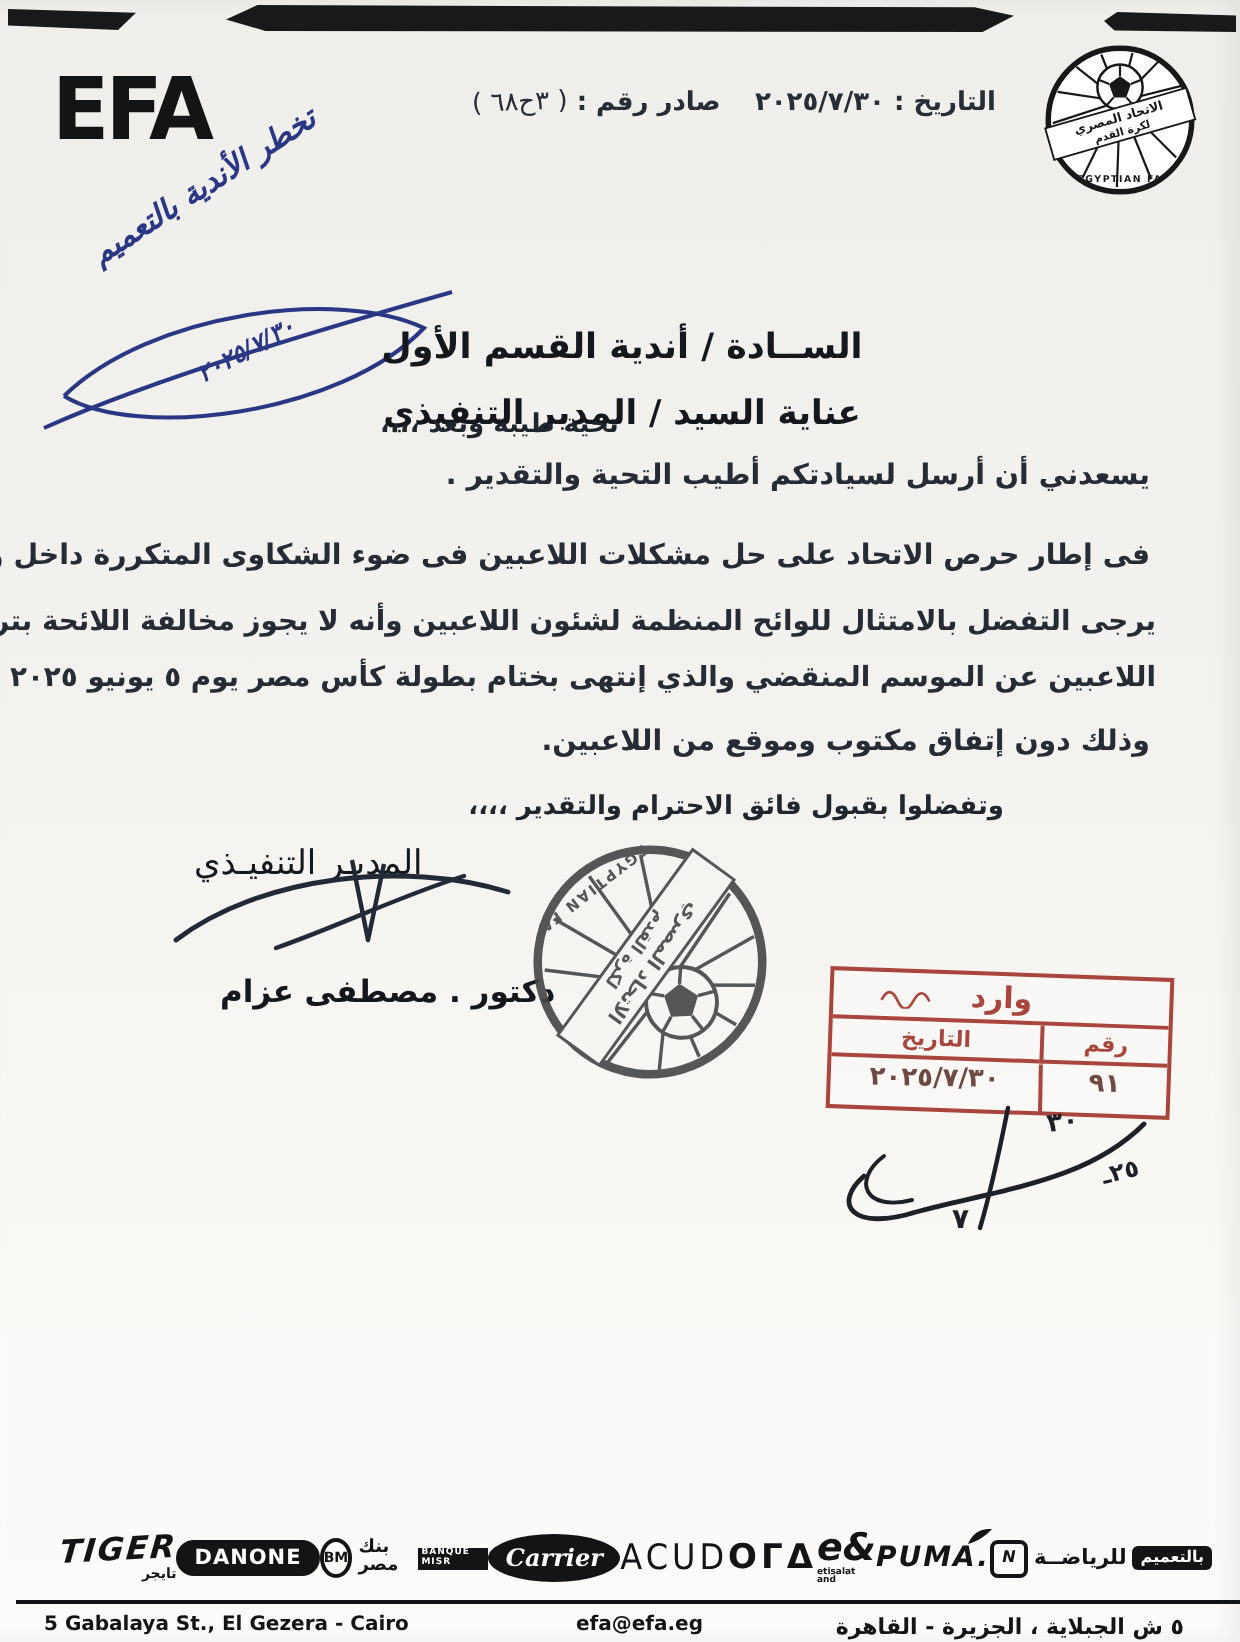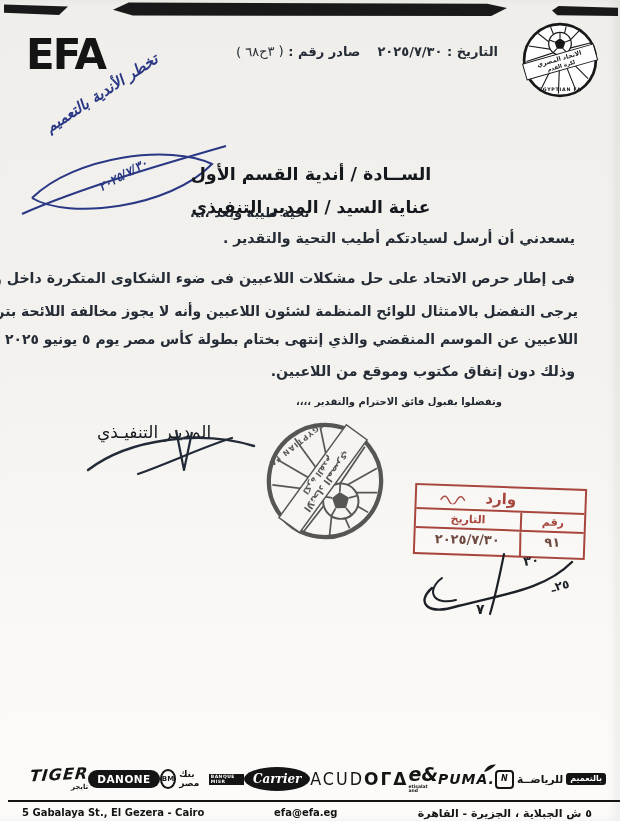--- a/index.html
+++ b/index.html
@@ -27,21 +27,21 @@
   .note-main{left:52px;top:118px;font-size:15px;transform:rotate(-33deg);transform-origin:left bottom;}
   .note-date{left:96px;top:168px;font-size:12px;transform:rotate(-29deg);letter-spacing:1px;}
   .note-ink{position:absolute;left:20px;top:116px;width:212px;height:112px;}
   
   .to-block{position:absolute;left:155px;top:128px;width:312px;text-align:center;direction:rtl;margin-top:36px;}
   .to-block .l1{font-size:17.5px;font-weight:bold;color:#14181d;}
   .to-block .l2{font-size:17px;font-weight:bold;color:#14181d;margin-top:13px;}
   .greeting{position:absolute;left:190px;top:205px;font-size:13px;font-weight:bold;direction:rtl;}
   .bline{position:absolute;right:45px;font-size:14.2px;font-weight:bold;color:#252c36;direction:rtl;white-space:nowrap;letter-spacing:0;}
   .b0{top:230px;}.b1{top:270px;}.b2{top:303px;right:42px;font-size:13.9px;}.b3{top:331px;right:42px;font-size:13.9px;}.b4{top:363px;}
-  .closing{position:absolute;right:118px;top:396px;font-size:10px;font-weight:bold;direction:rtl;}
+  .closing{position:absolute;right:118px;top:396px;font-size:13px;font-weight:bold;direction:rtl;}
   .signer-title{position:absolute;left:97px;top:422px;font-size:17px;font-weight:normal;color:#14181d;direction:rtl;}
   .signer-name{position:absolute;left:110px;top:487px;font-size:15.5px;font-weight:bold;color:#14181d;direction:rtl;}
   .sig-ink{position:absolute;left:80px;top:418px;width:185px;height:66px;}
   
   .rstamp{position:absolute;left:414px;top:486px;width:168px;border:2px solid #a8463e;transform:rotate(2deg);direction:rtl;background:rgba(255,255,255,0.25);}
   .rstamp .title{position:relative;text-align:center;font-size:15px;font-weight:bold;color:#a8463e;border-bottom:2px solid #a8463e;padding:2px 0;}
   .rstamp .row{display:flex;direction:rtl;}
   .rstamp .cell{padding:2px 0;text-align:center;}
   .rstamp .c-no{width:62px;border-left:2px solid #a8463e;}
   .rstamp .c-date{flex:1;}
@@ -69,21 +69,21 @@
   .sp-puma{position:relative;flex-direction:row;align-items:flex-end;}
   .sp-puma .t{font-size:14px;font-weight:bold;font-style:italic;letter-spacing:1px;}
   .puma-cat{position:absolute;right:-2px;top:-9px;width:14px;height:10px;}
   .sp-united{flex-direction:row;gap:3px;align-items:center;direction:ltr;}
   .un-icon{width:15px;height:15px;border:2px solid #141414;border-radius:4px;display:flex;align-items:center;justify-content:center;font-size:8px;font-weight:bold;font-style:italic;}
   .un-a{font-size:10.5px;font-weight:bold;}
   .un-pill{background:#141414;color:#fff;border-radius:3px;padding:2px 4px;font-size:8px;font-weight:bold;}
   .divider{position:absolute;left:8px;right:0;top:800px;height:2px;background:#141414;}
   .foot{position:absolute;top:807px;font-size:10px;font-weight:bold;color:#141414;white-space:nowrap;}
   .foot-en{left:22px;}
-  .foot-mail{left:274px;}
+  .foot-mail{left:288px;}
   .foot-ar{right:28px;font-size:11px;direction:rtl;}
   .svgtext{font-family:"DejaVu Sans",sans-serif;}
 </style>
 </head>
 <body>
 
 <div class="page">
 
   <div class="bar bar-left"></div>
   <div class="bar bar-center"></div>
@@ -149,20 +149,21 @@
   <div class="bline b3">اللاعبين عن الموسم المنقضي والذي إنتهى بختام بطولة كأس مصر يوم ٥ يونيو ٢٠٢٥ إلى موسم لاحق</div>
   <div class="bline b4">وذلك دون إتفاق مكتوب وموقع من اللاعبين.</div>
   <div class="closing">وتفضلوا بقبول فائق الاحترام والتقدير ،،،،</div>
 
   <div class="signer-title">المديـر التنفيـذي</div>
   <svg class="sig-ink" viewBox="0 0 185 66">
     <path d="M8,52 C50,20 122,12 174,28" fill="none" stroke="#222a38" stroke-width="2.4" stroke-linecap="round"></path>
     <path d="M152,20 C120,30 92,44 58,56" fill="none" stroke="#222a38" stroke-width="2.2" stroke-linecap="round"></path>
     <path d="M96,12 L104,52 L112,14" fill="none" stroke="#222a38" stroke-width="2.2" stroke-linejoin="round"></path>
   </svg>
+  <div class="signer-name">دكتور . مصطفى عزام</div>
 
   <svg class="stamp-round" viewBox="0 0 100 100">
     <circle cx="50" cy="50" r="46" fill="none" stroke="#454545" stroke-width="3.5"></circle>
     <g stroke="#454545" stroke-width="1.4">
       <path d="M50,38 L94,50"></path>
         <path d="M50,38 L90,28"></path>
         <path d="M50,38 L76,11"></path>
       <path d="M50,38 L58,7"></path>
         <path d="M50,38 L38,8"></path>
         <path d="M50,38 L22,16"></path>

